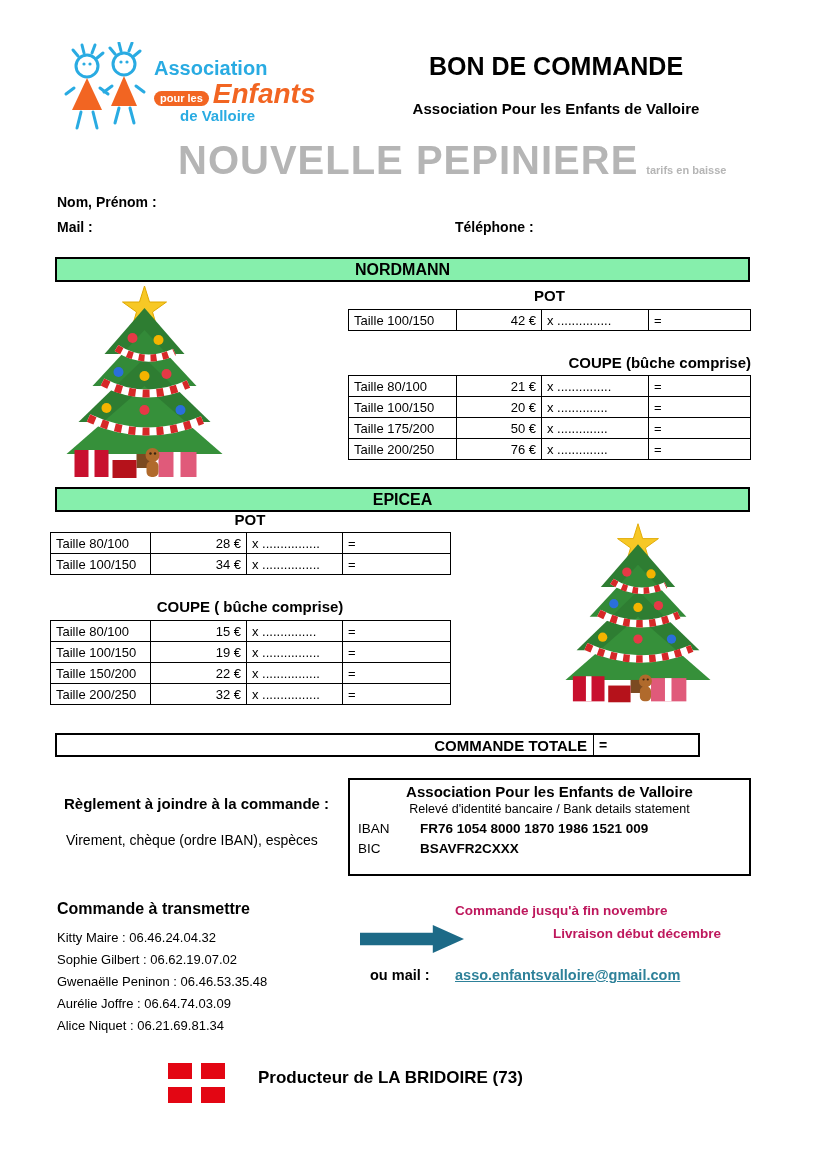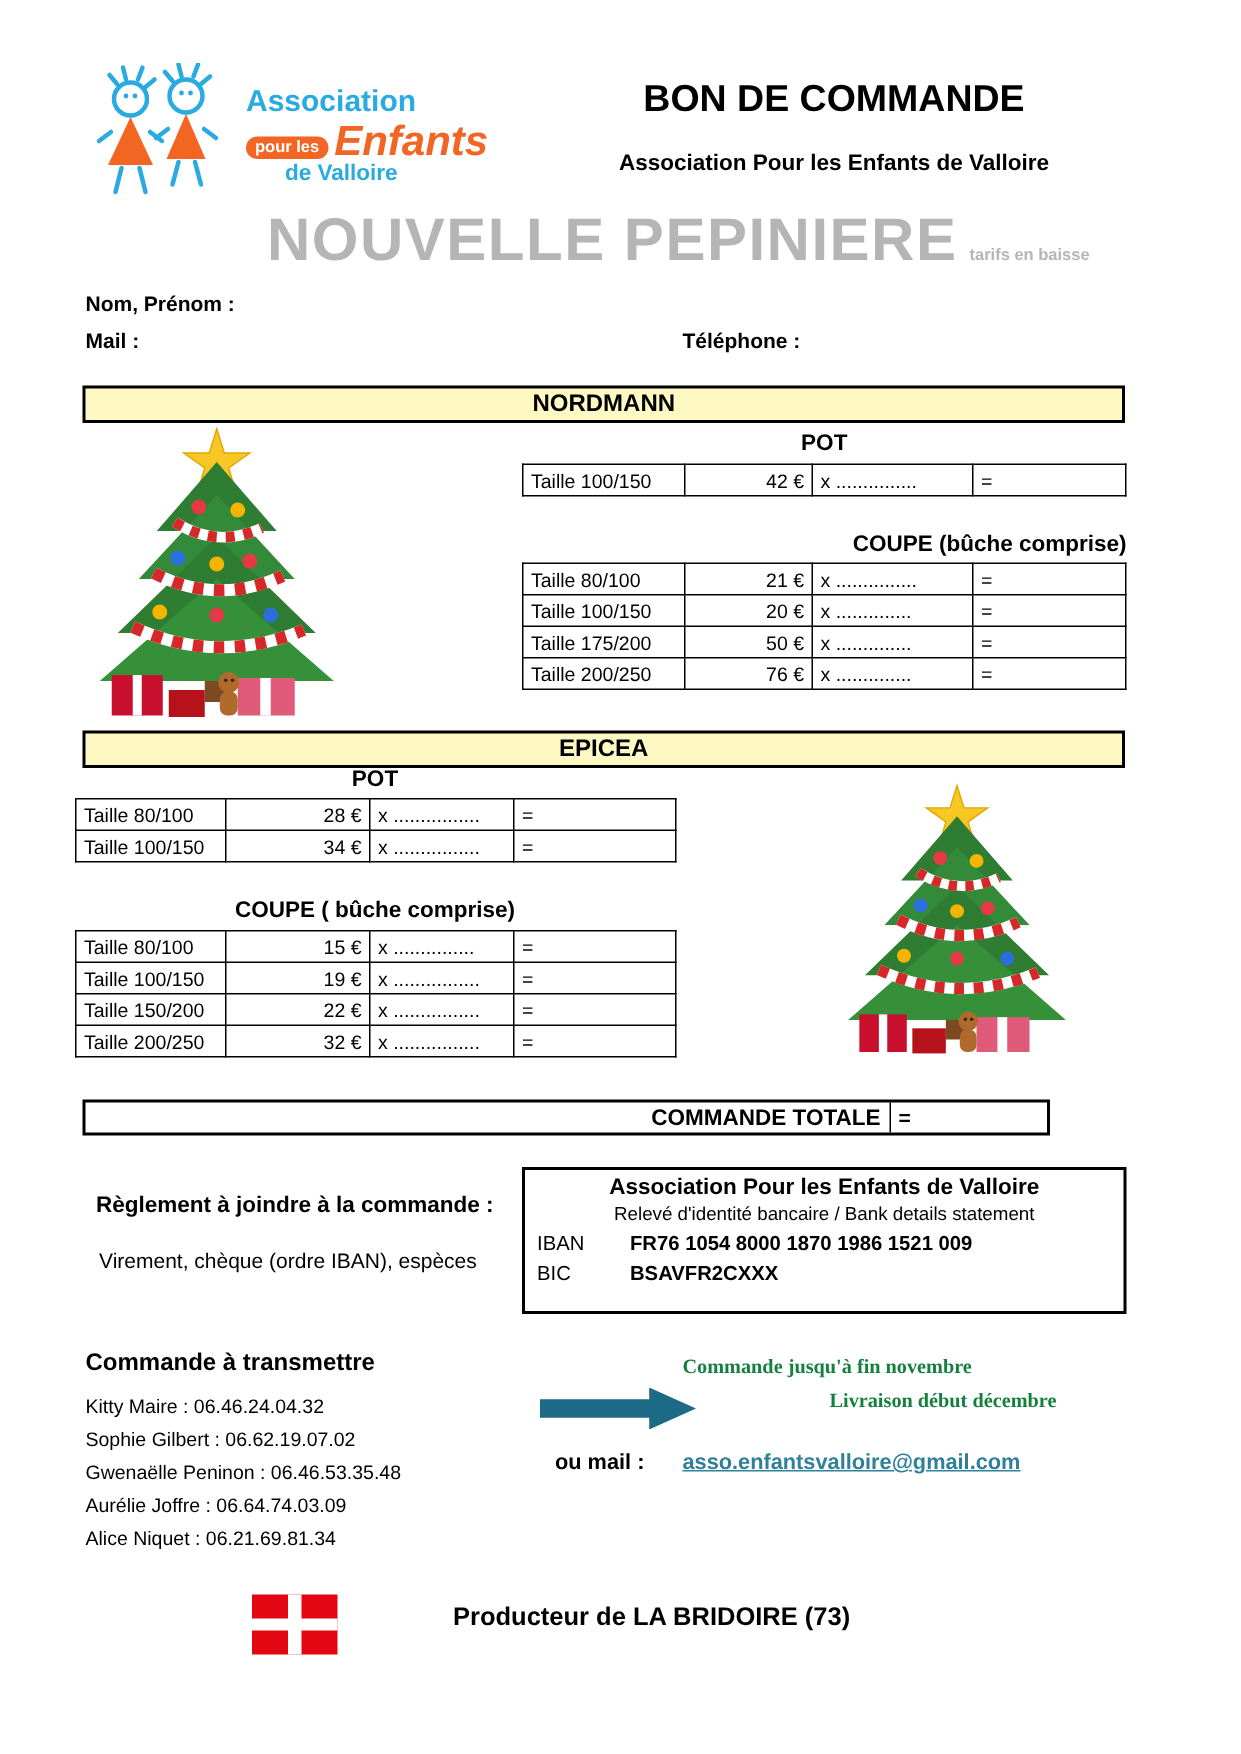--- a/index.html
+++ b/index.html
@@ -3,35 +3,35 @@
 <meta charset="utf-8">
 <style>
   * { margin:0; padding:0; box-sizing:border-box; }
   html,body { background:#ffffff; }
   body { font-family:"Liberation Sans", sans-serif; color:#000; }
   .page { position:relative; width:827px; height:1169px; margin:0 auto; background:#fff; overflow:hidden; }
 
   
   .logo { position:absolute; left:60px; top:40px; width:290px; height:102px; display:flex; align-items:center; }
   .logo-kids { flex:0 0 92px; }
-  .logo-text { margin-left:12px; line-height:1.05; }
+  .logo-text { margin-left:2px; line-height:1.05; }
   .logo-assoc { color:#29abe2; font-weight:bold; font-size:20px; }
   .logo-pourles { display:inline-block; background:#f26522; color:#fff; font-weight:bold; font-size:11px; padding:2px 6px; border-radius:8px; vertical-align:middle; margin-right:4px; }
   .logo-enfants { color:#f26522; font-weight:bold; font-style:italic; font-size:28px; }
   .logo-valloire { color:#29abe2; font-weight:bold; font-size:15px; margin-left:26px; }
 
   .doc-title { position:absolute; left:360px; top:52px; width:392px; text-align:center; font-size:25px; font-weight:bold; }
   .doc-subtitle { position:absolute; left:360px; top:100px; width:392px; text-align:center; font-size:15px; font-weight:bold; }
   .banner { position:absolute; left:178px; top:138px; color:#b5b5b5; font-size:40px; font-weight:bold; letter-spacing:1px; white-space:nowrap; }
   .banner small { font-size:11px; letter-spacing:0; margin-left:8px; vertical-align:baseline; }
 
   .lbl { position:absolute; font-weight:bold; font-size:14px; }
 
   
-  .section-bar { position:absolute; left:55px; width:695px; height:25px; border:2px solid #000; background:#fef9c3;
+  .section-bar { position:absolute; left:55px; width:695px; height:25px; border:2px solid #000; background:#86efac;
                  display:flex; align-items:center; justify-content:center; font-weight:bold; font-size:16px; }
 
   .sub-title { position:absolute; text-align:center; font-weight:bold; font-size:15px; }
 
   table.price { position:absolute; border-collapse:collapse; background:#fff; }
   table.price td { border:1.5px solid #000; font-size:13px; height:21px; padding:0 5px; white-space:nowrap; }
   td.c-size  { width:108px; }
   td.c-price { width:85px; text-align:right; }
   td.c-qty   { width:107px; }
   td.c-eq    { width:102px; }
@@ -53,31 +53,31 @@
   .bank-box { position:absolute; left:348px; top:778px; width:403px; height:98px; border:2px solid #000; padding:3px 8px; }
   .bank-title { text-align:center; font-weight:bold; font-size:15px; }
   .bank-sub { text-align:center; font-size:12.5px; margin-top:2px; }
   .bank-row { display:flex; margin-top:5px; font-size:13.5px; }
   .bank-row .bk-lbl { width:62px; }
   .bank-row .bk-val { font-weight:bold; }
 
   
   .contact-title { position:absolute; left:57px; top:900px; font-weight:bold; font-size:16px; }
   .contact-list { position:absolute; left:57px; top:927px; font-size:13px; line-height:22px; }
-  .gray-note { position:absolute; color:#15803d; font-weight:bold; font-size:13.5px;font-family:Liberation Serif, serif; }
+  .gray-note { position:absolute; color:#be185d; font-weight:bold; font-size:13.5px; }
   .arrow { position:absolute; left:360px; top:925px; width:104px; height:28px; background:#1d6a87;
            clip-path:polygon(0 28%, 70% 28%, 70% 0, 100% 50%, 70% 100%, 70% 72%, 0 72%); }
   .oumail { position:absolute; left:370px; top:967px; font-weight:bold; font-size:14.5px; }
   .email { position:absolute; left:455px; top:967px; font-weight:bold; font-size:14.5px; color:#2e8199; text-decoration:underline; }
 
   
   .flag { position:absolute; left:168px; top:1063px; width:57px; height:40px; background:#e30613; }
   .flag::before { content:""; position:absolute; left:24px; top:0; width:9px; height:100%; background:#fff; }
   .flag::after { content:""; position:absolute; top:16px; left:0; width:100%; height:8px; background:#fff; }
-  .producer { position:absolute; left:258px; top:1068px; font-weight:bold; font-size:17px;margin-left:44px; }
+  .producer { position:absolute; left:258px; top:1068px; font-weight:bold; font-size:17px; }
 </style>
 </head>
 <body>
 
 <div class="page">
 
   <div class="logo">
     <svg class="logo-kids" width="92" height="98" viewBox="0 0 92 98">
       <g fill="none" stroke="#29abe2" stroke-width="3" stroke-linecap="round">
         <circle cx="27" cy="24" r="11"></circle>

